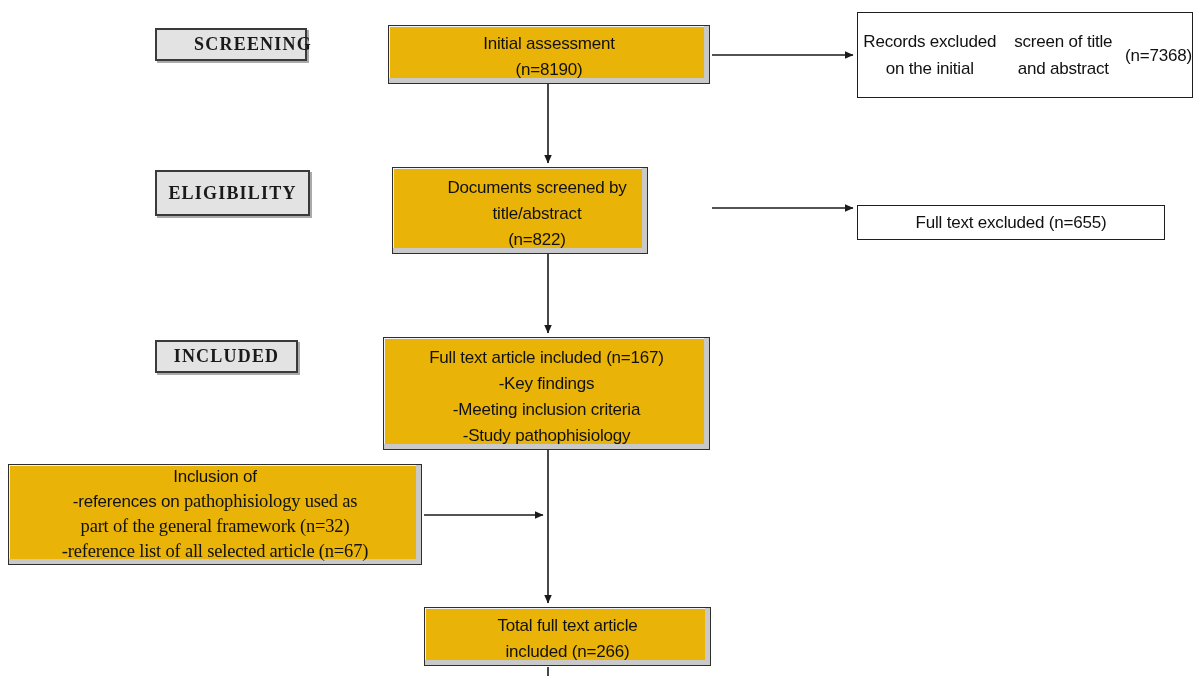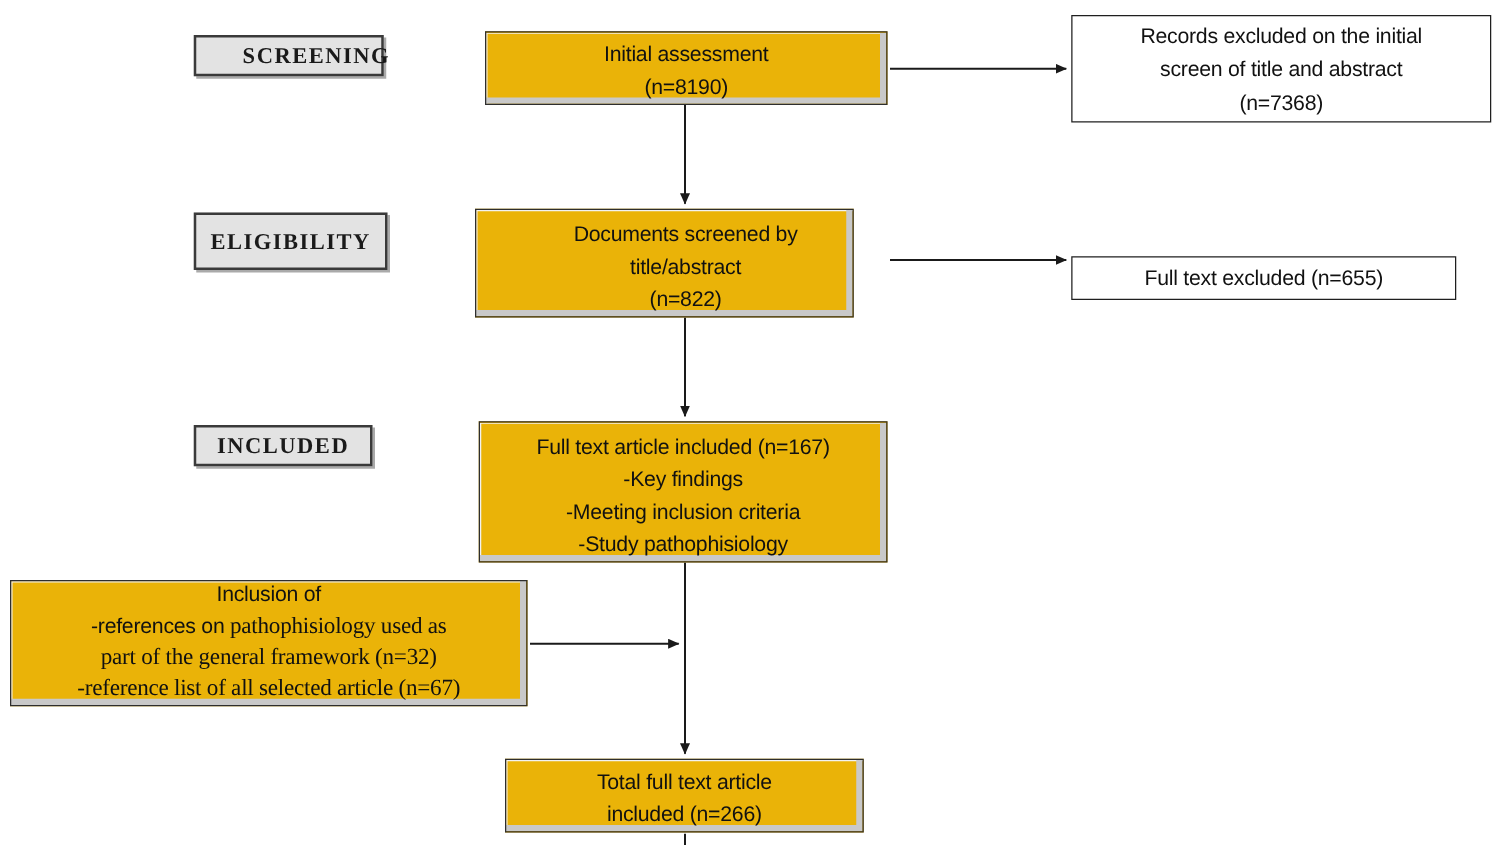--- a/index.html
+++ b/index.html
@@ -46,21 +46,20 @@
     font-size: 17px;
     line-height: 26px;
     letter-spacing: -0.2px;
   }
 
   
   .plain-box {
     background: #ffffff;
     border: 1.7px solid #1f1f1f;
     display: flex;
-    flex-direction: column;
     align-items: center;
     justify-content: center;
     text-align: center;
     font-size: 17px;
     line-height: 27px;
     letter-spacing: -0.2px;
   }
 
   .inclusion-box {
     font-size: 17.5px;
@@ -108,34 +107,34 @@
 
   <div class="abs stage-label" style="left:155px; top:170px; width:155px; height:46px;">ELIGIBILITY</div>
 
   <div class="abs stage-label" style="left:155px; top:340px; width:143px; height:33px;">INCLUDED</div>
 
   <div class="abs flow-box" style="left:388px; top:25px; width:322px; height:59px;">
     <div>Initial assessment</div>
     <div>(n=8190)</div>
   </div>
 
-  <div class="abs flow-box" style="left:380px; top:167px; width:303px; height:87px;padding-left:34px;">
+  <div class="abs flow-box" style="left:392px; top:167px; width:256px; height:87px;padding-left:34px;">
     <div>Documents screened by</div>
     <div>title/abstract</div>
     <div>(n=822)</div>
   </div>
 
   <div class="abs flow-box" style="left:383px; top:337px; width:327px; height:113px;">
     <div>Full text article included (n=167)</div>
     <div>-Key findings</div>
     <div>-Meeting inclusion criteria</div>
     <div>-Study pathophisiology</div>
   </div>
 
-  <div class="abs flow-box" style="left:404px; top:607px; width:287px; height:59px;">
+  <div class="abs flow-box" style="left:424px; top:607px; width:287px; height:59px;">
     <div>Total full text article</div>
     <div>included (n=266)</div>
   </div>
 
   <div class="abs plain-box" style="left:857px; top:12px; width:336px; height:86px;">
     <div>Records excluded on the initial</div>
     <div>screen of title and abstract</div>
     <div>(n=7368)</div>
   </div>
 

